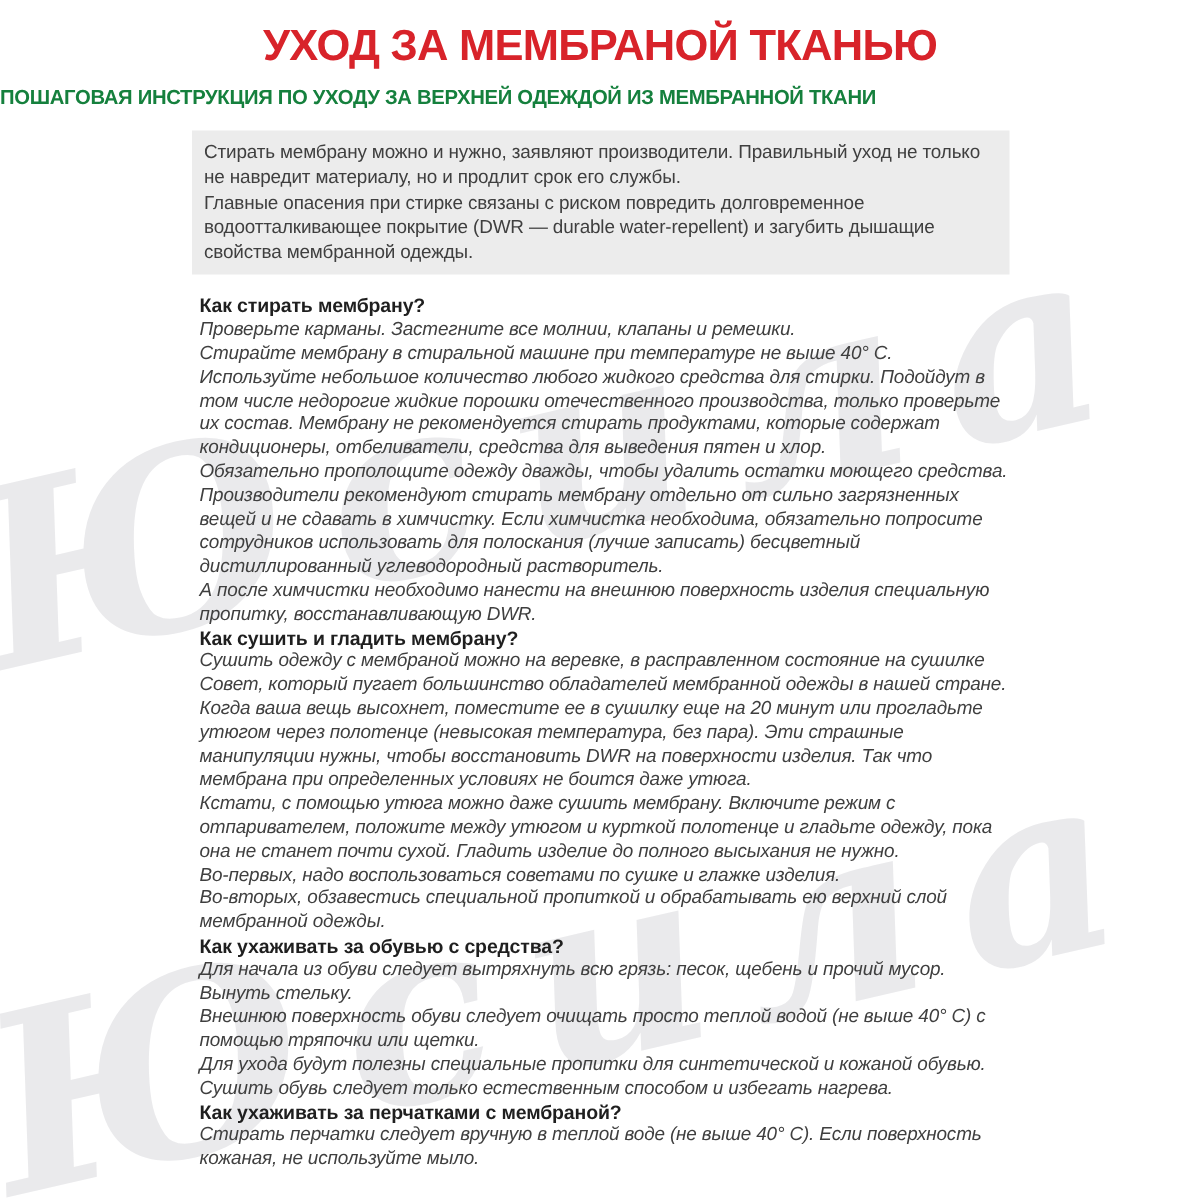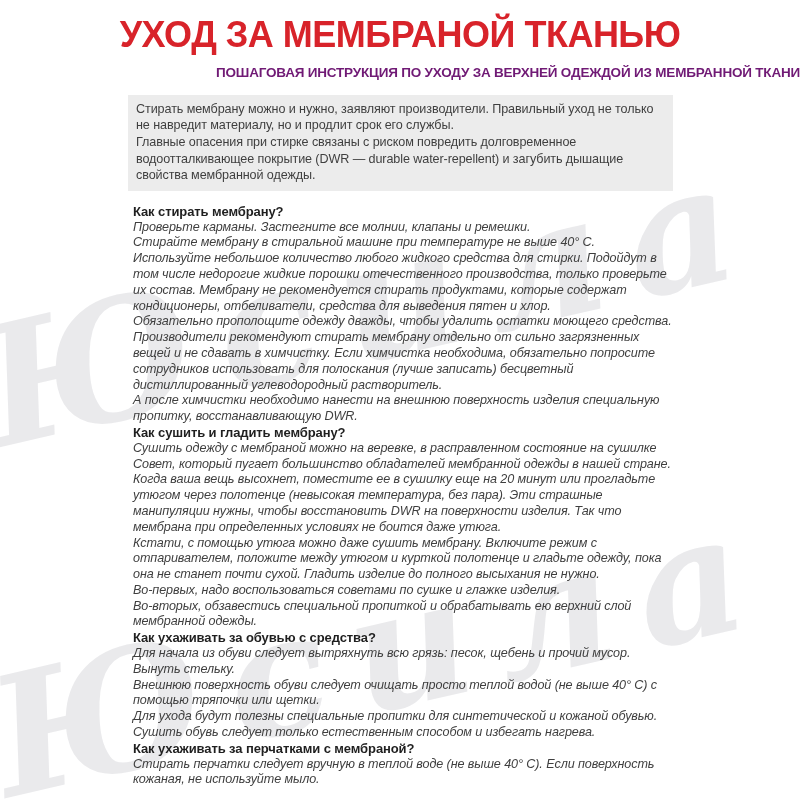--- a/index.html
+++ b/index.html
@@ -9,32 +9,32 @@
     height: 800px;
     background: #ffffff;
     overflow: hidden;
     font-family: "Liberation Sans", sans-serif;
   }
   .content { position: relative; z-index: 1; }
 
   .page-title {
     margin: 16px 0 0 0;
     text-align: center;
-    font-size: 36px;
+    font-size: 29px;
     font-weight: 800;
     letter-spacing: -0.5px;
     color: #d8232a;
     line-height: 1.05;
   }
   .page-subtitle {
     margin: 11px 0 0 0;
-    text-align: right;
+    text-align: left;
     font-size: 13.5px;
     font-weight: bold;
-    color: #701a75;
+    color: #15803d;
     letter-spacing: -0.2px;
   }
 
   .intro {
     margin: 15px 0 0 128px;
     width: 529px;
     background: #ececec;
     padding: 6px 8px 7px 8px;
     font-size: 12.6px;
     line-height: 16.6px;

